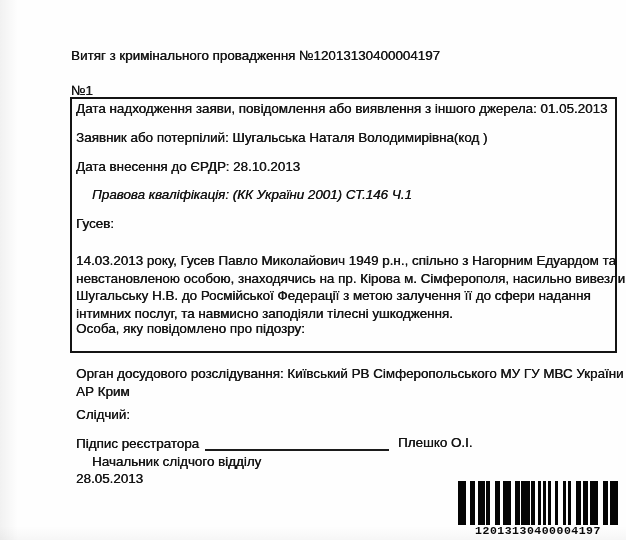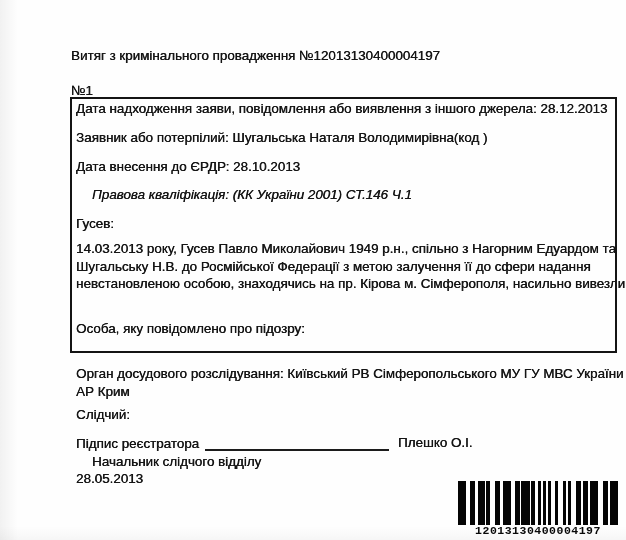--- a/index.html
+++ b/index.html
@@ -40,21 +40,21 @@
     top: 97px;
     width: 547px;
     height: 256px;
     border: 2px solid #141414;
     box-sizing: border-box;
     background: transparent;
   }
   .fabula-par {
     position: absolute;
     left: 76px;
-    top: 240px;
+    top: 252px;
   }
   .fabula-par .pline {
     font-size: 13.4px;
     line-height: 17.6px;
     white-space: nowrap;
     color: #151515;
     text-shadow: 0.35px 0 0 currentColor;
   }
   .sig-underline {
     position: absolute;
@@ -93,34 +93,35 @@
 <body>
 
 <div class="page">
 
   <div class="t" style="left:71px; top:48px;">Витяг з кримінального провадження №12013130400004197</div>
 
   <div class="t" style="left:71px; top:83px;">№1</div>
 
   <div class="record-box"></div>
 
-  <div class="t" style="left:76px; top:101px;">Дата надходження заяви, повідомлення або виявлення з іншого джерела: 28.12.2013</div>
+  <div class="t" style="left:76px; top:101px;">Дата надходження заяви, повідомлення або виявлення з іншого джерела: 01.05.2013</div>
 
   <div class="t" style="left:76px; top:130px;">Заявник або потерпілий: Шугальська Наталя Володимирівна(код )</div>
 
   <div class="t" style="left:76px; top:159px;">Дата внесення до ЄРДР: 28.10.2013</div>
 
   <div class="t" style="left:92px; top:187px;font-style:italic;">Правова кваліфікація: (КК України 2001) СТ.146 Ч.1</div>
 
   <div class="t" style="left:76px; top:216px;">Гусев:</div>
 
   <div class="fabula-par">
     <div class="pline">14.03.2013 року, Гусев Павло Миколайович 1949 р.н., спільно з Нагорним Едуардом та</div>
+    <div class="pline">невстановленою особою, знаходячись на пр. Кірова м. Сімферополя, насильно вивезли</div>
     <div class="pline">Шугальську Н.В. до Росмійської Федерації з метою залучення її до сфери надання</div>
-    <div class="pline">невстановленою особою, знаходячись на пр. Кірова м. Сімферополя, насильно вивезли</div>
+    <div class="pline">інтимних послуг, та навмисно заподіяли тілесні ушкодження.</div>
   </div>
 
   <div class="t" style="left:76px; top:321px;">Особа, яку повідомлено про підозру:</div>
 
   <div class="t" style="left:76px; top:366px;">Орган досудового розслідування: Київський РВ Сімферопольського МУ ГУ МВС України в</div>
 
   <div class="t" style="left:76px; top:384px;">АР Крим</div>
 
   <div class="t" style="left:76px; top:407px;">Слідчий:</div>
 

